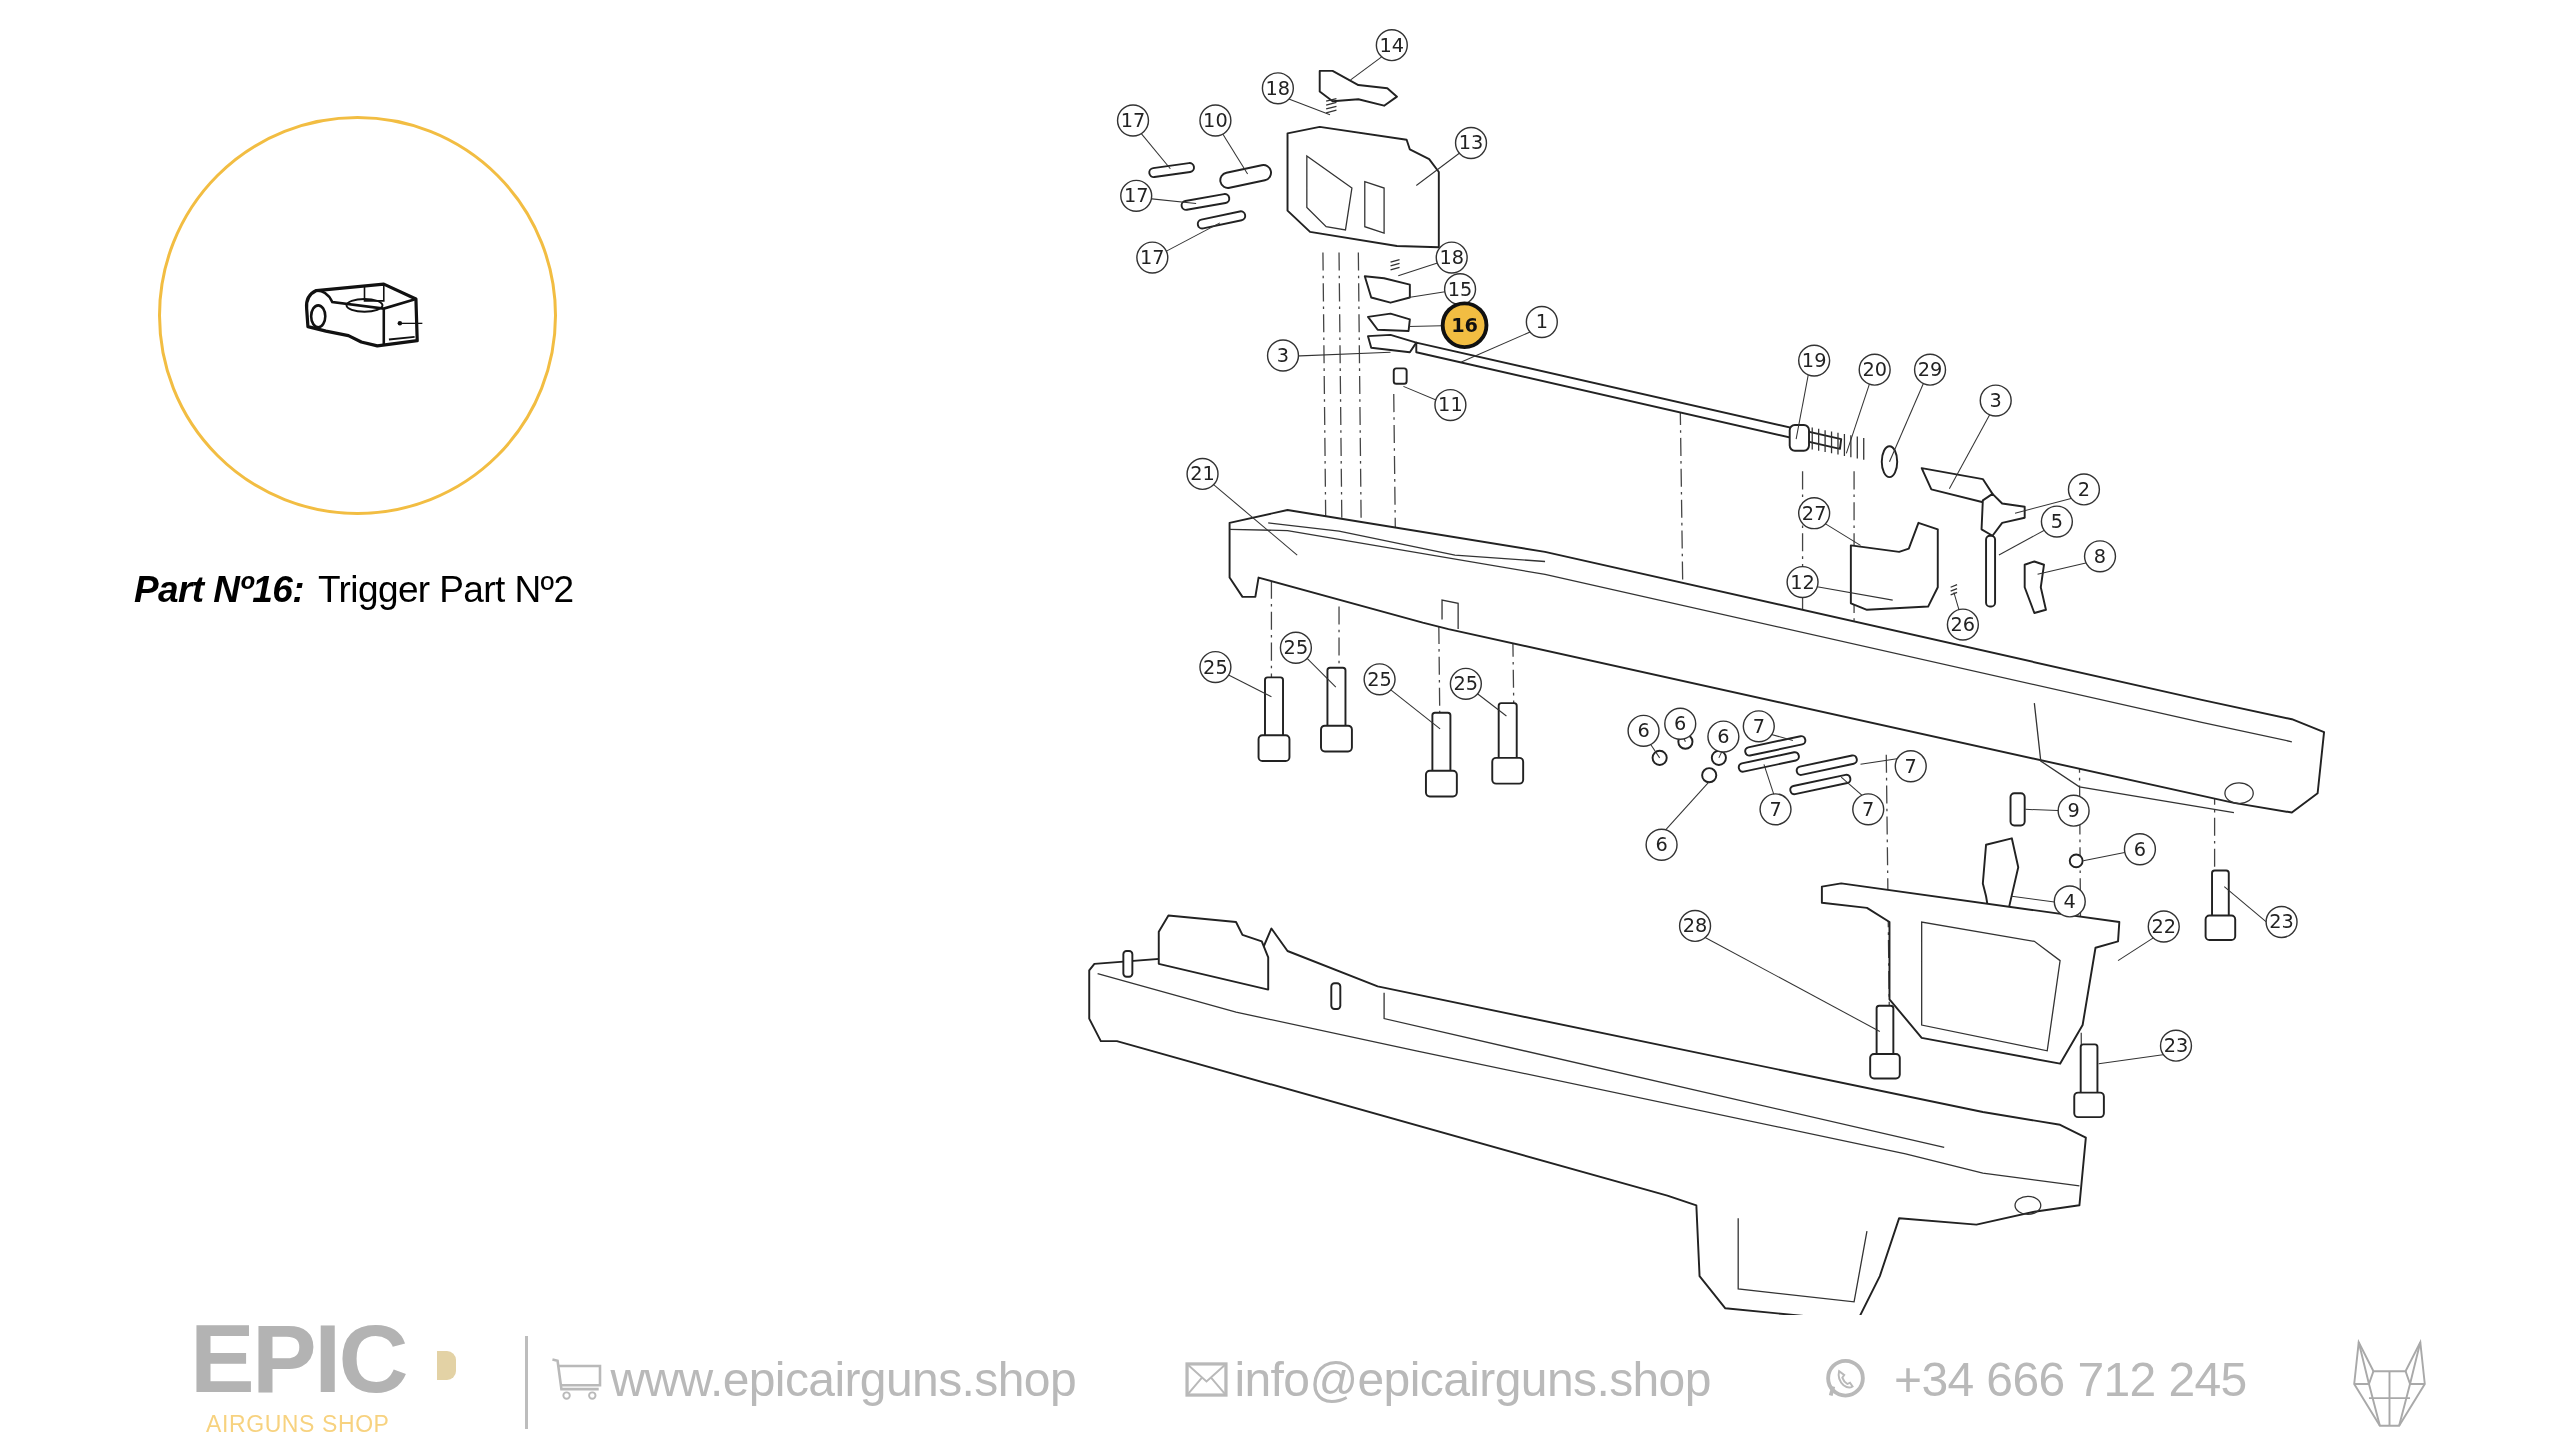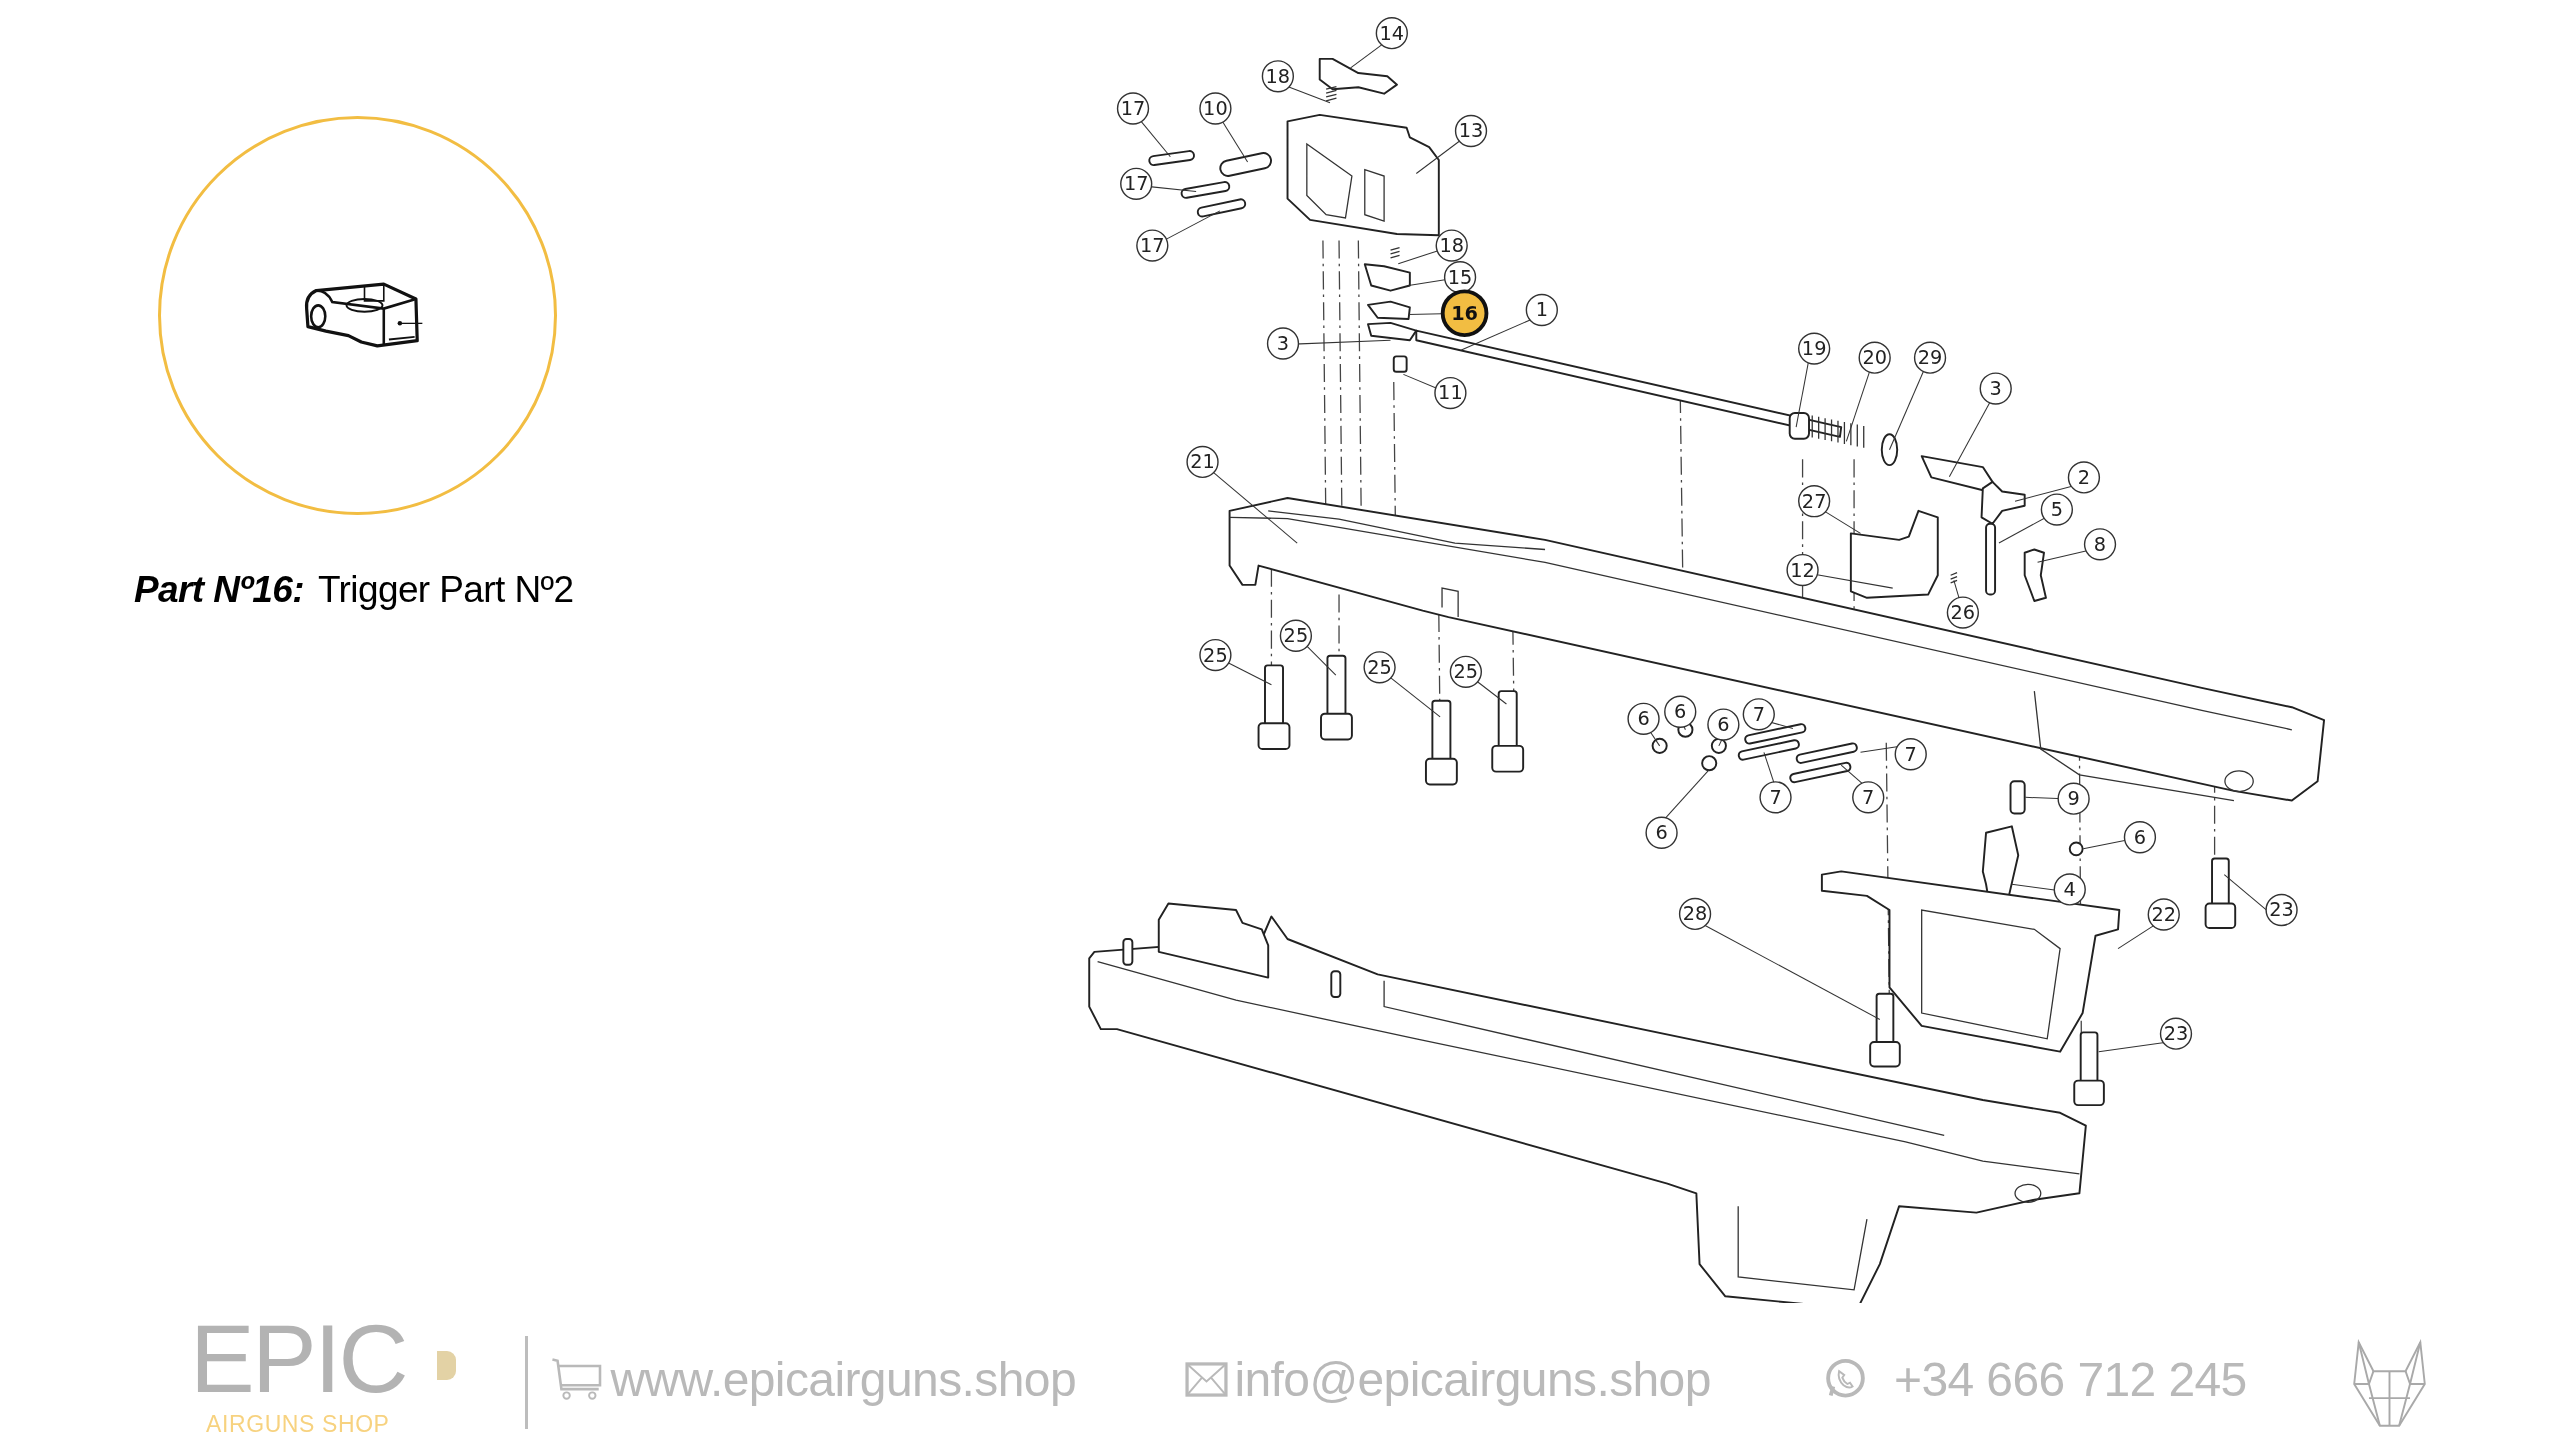--- a/index.html
+++ b/index.html
@@ -10,36 +10,36 @@
     .detail-circle { position: absolute; left: 158px; top: 116px; width: 399px; height: 399px;
                      border: 3.2px solid #f2bd42; border-radius: 50%; box-sizing: border-box; }
     .detail-circle svg { position: absolute; left: 126px; top: 151px; width: 155px; height: 90px; }
 
     .part-caption { position: absolute; left: 134px; top: 567px; font-size: 37px; line-height: 45px;
                     white-space: nowrap; letter-spacing: -0.6px; }
     .part-caption .label { font-weight: 700; font-style: italic; }
     .part-caption .name { font-weight: 400; margin-left: 14px; }
 
     
-    .diagram { position: absolute; left: 1030px; top: 2px; width: 1352px; height: 1301px; }
+    .diagram { position: absolute; left: 1030px; top: 14px; width: 1352px; height: 1301px; }
     .diagram svg { width: 100%; height: 100%; }
     .callout-text { font-family: "DejaVu Sans", sans-serif; font-size: 30px; fill: #222; }
     .callout-circle { fill: #fff; stroke: #333; stroke-width: 2.2; }
     .leader { stroke: #333; stroke-width: 1.6; fill: none; }
     .part { fill: #fff; stroke: #222; stroke-width: 3; stroke-linejoin: round; }
     .thin { fill: none; stroke: #333; stroke-width: 2; }
     .dash { fill: none; stroke: #444; stroke-width: 2; stroke-dasharray: 28 8 4 8; }
     .hl-circle { fill: #f2bd42; stroke: #111; stroke-width: 6; }
     .hl-text { font-family: "DejaVu Sans", sans-serif; font-weight: 700; font-size: 30px; fill: #111; }
 
     
     .footer { position: absolute; left: 0; top: 1307px; width: 2576px; height: 129px; }
     .logo { position: absolute; left: 190px; top: 13px; width: 251px; height: 122px; }
     .logo-word { position: absolute; left: 0; top: 0; font-family: "Liberation Sans", sans-serif;
-                 font-weight: 400; font-size: 97px; line-height: 77px; color: #b3b3b3; letter-spacing: -2.6px; }
+                 font-weight: 700; font-size: 97px; line-height: 77px; color: #b3b3b3; letter-spacing: -2.6px; }
     .logo-accent { position: absolute; left: 247px; top: 31px; width: 19.3px; height: 29px; background: #e3d2a5;
                    border-radius: 0 9px 9px 0; }
     .logo-sub { position: absolute; left: 16px; top: 91px; font-size: 23px; color: #f7d27f; letter-spacing: 0.6px; }
     .footer-divider { position: absolute; left: 525px; top: 29px; width: 2.6px; height: 93px; background: #bdbdbd; }
     .contact { position: absolute; top: 45px; font-size: 48px; color: #b9b9b9; white-space: nowrap;
                font-family: "Liberation Sans", sans-serif; letter-spacing: -0.6px; display: flex; align-items: center; }
     .contact .ico { display: inline-block; margin-right: 6.4px; }
     .contact-web { left: 551px; align-items: center; }
     .contact-mail { left: 1185px; }
     .contact-phone { left: 1823px; }

